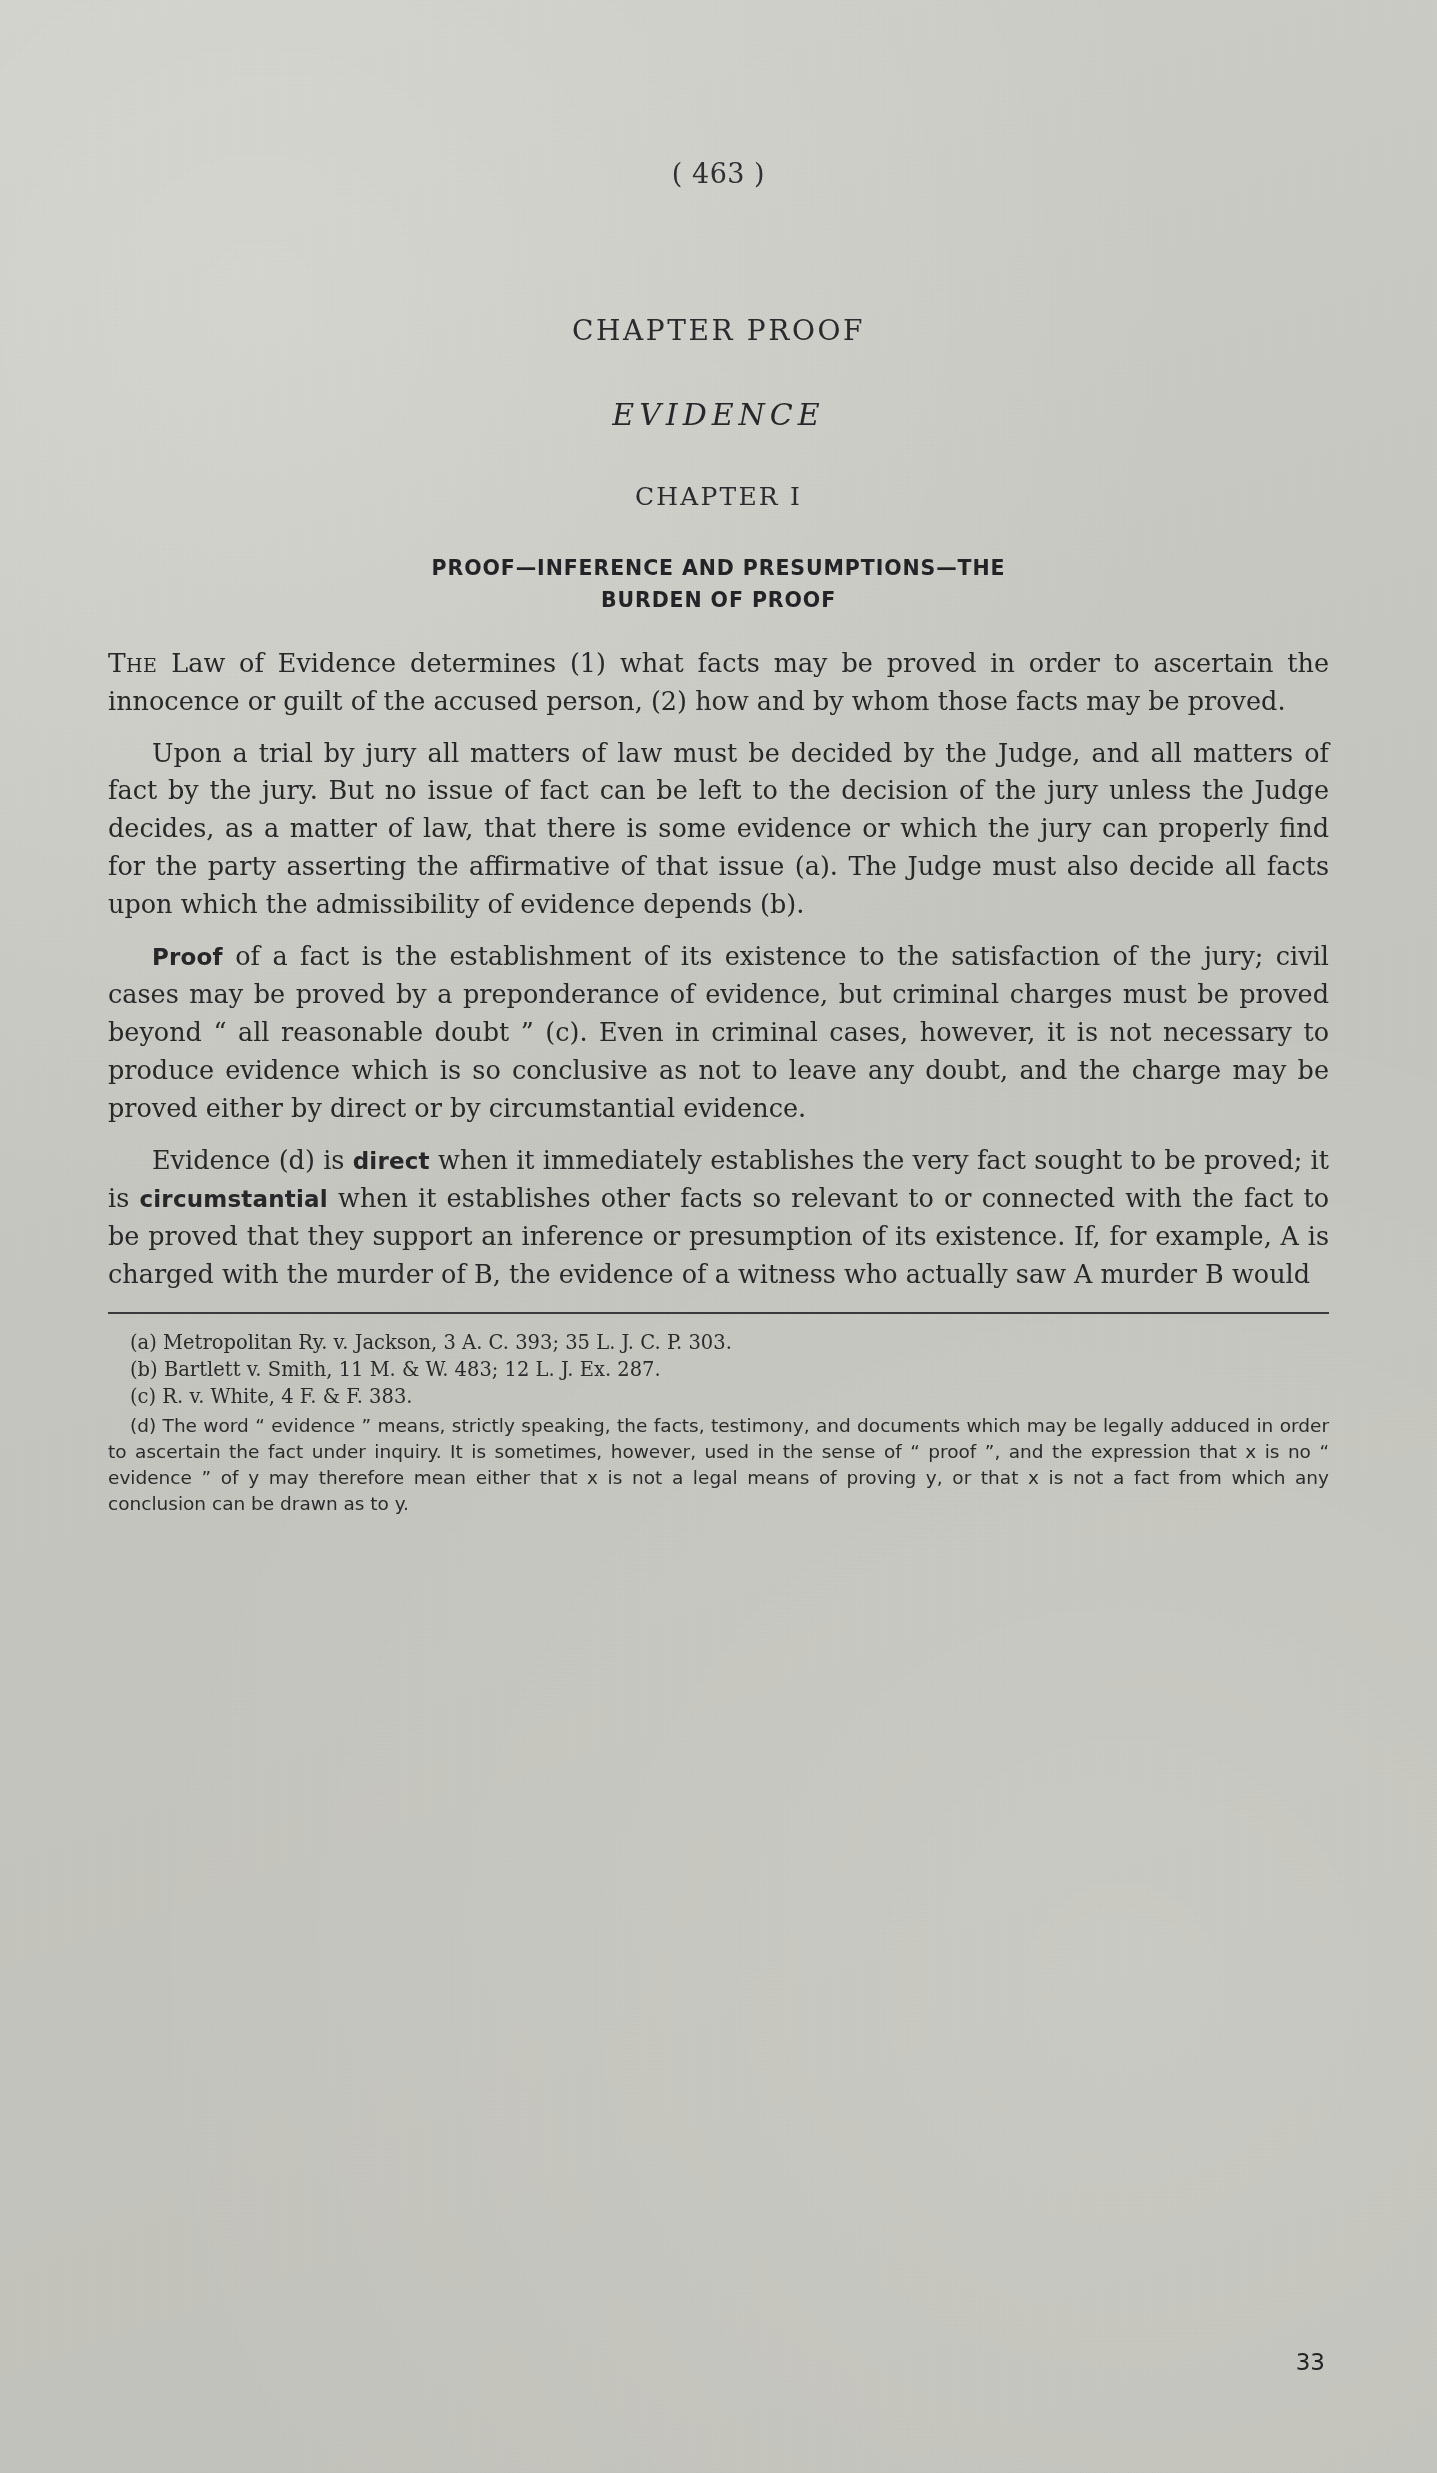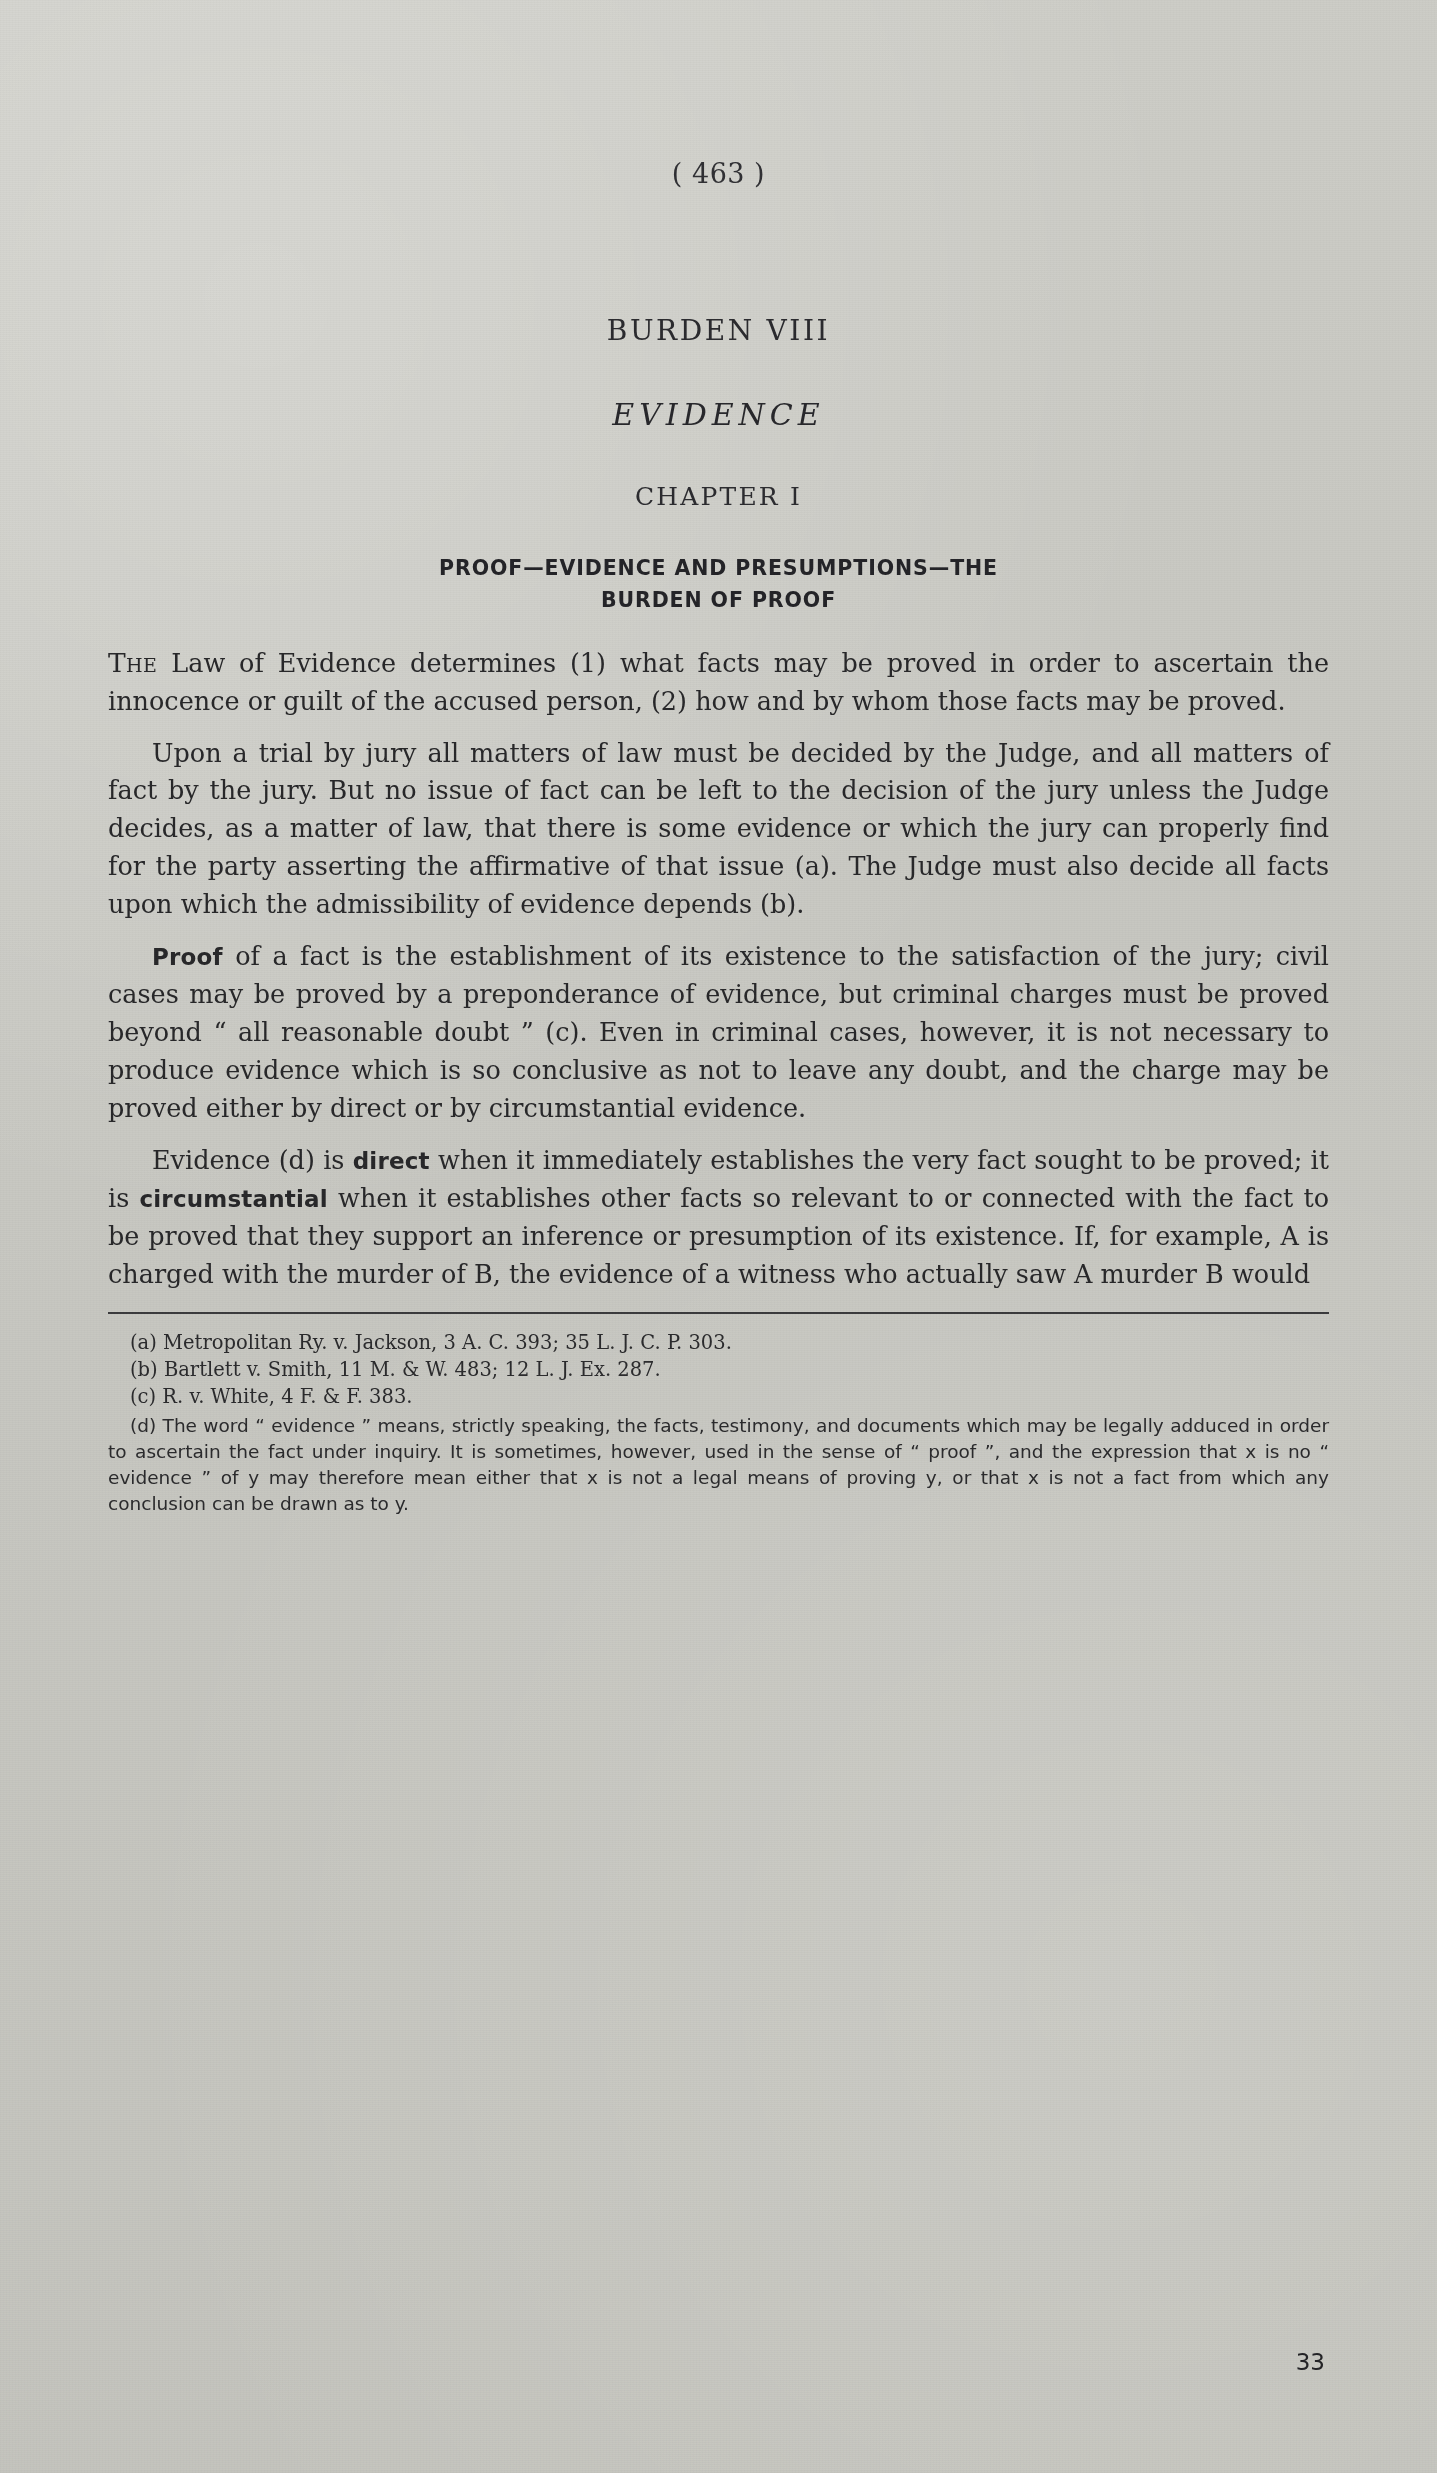--- a/index.html
+++ b/index.html
@@ -144,28 +144,28 @@
   }
 </style>
 </head>
 <body>
 
 <div class="page">
   <div class="content">
 
     <div class="folio-top">( 463 )</div>
 
-    <div class="chapter-head">BURDEN  VIII</div>
+    <div class="chapter-head">CHAPTER  PROOF</div>
 
     <div class="chapter-title">EVIDENCE</div>
 
     <div class="section-head">CHAPTER  I</div>
 
     <div class="subject-head">
-      <div>PROOF—EVIDENCE  AND  PRESUMPTIONS—THE</div>
+      <div>PROOF—INFERENCE  AND  PRESUMPTIONS—THE</div>
       <div>BURDEN  OF  PROOF</div>
     </div>
 
     <div class="body-block">
 
       <p class="no-indent"><span class="smallcaps-lead">The</span><span> Law of Evidence determines (1) what facts may be proved in order to ascertain the innocence or guilt of the accused person, (2) how and by whom those facts may be proved.</span></p>
 
       <p>Upon a trial by jury all matters of law must be decided by the Judge, and all matters of fact by the jury.  But no issue of fact can be left to the decision of the jury unless the Judge decides, as a matter of law, that there is some evidence or which the jury can properly find for the party asserting the affirmative of that issue (a). The Judge must also decide all facts upon which the admissibility of evidence depends (b).</p>
 
       <p><span class="boldword">Proof</span><span> of a fact is the establishment of its existence to the satisfaction of the jury; civil cases may be proved by a preponderance of evidence, but criminal charges must be proved beyond “ all reasonable doubt ” (c).   Even in criminal cases, however, it is not necessary to produce evidence which is so conclusive as not to leave </span><span class="italic">any</span><span> doubt, and the charge may be proved either by direct or by circumstantial evidence.</span></p>

